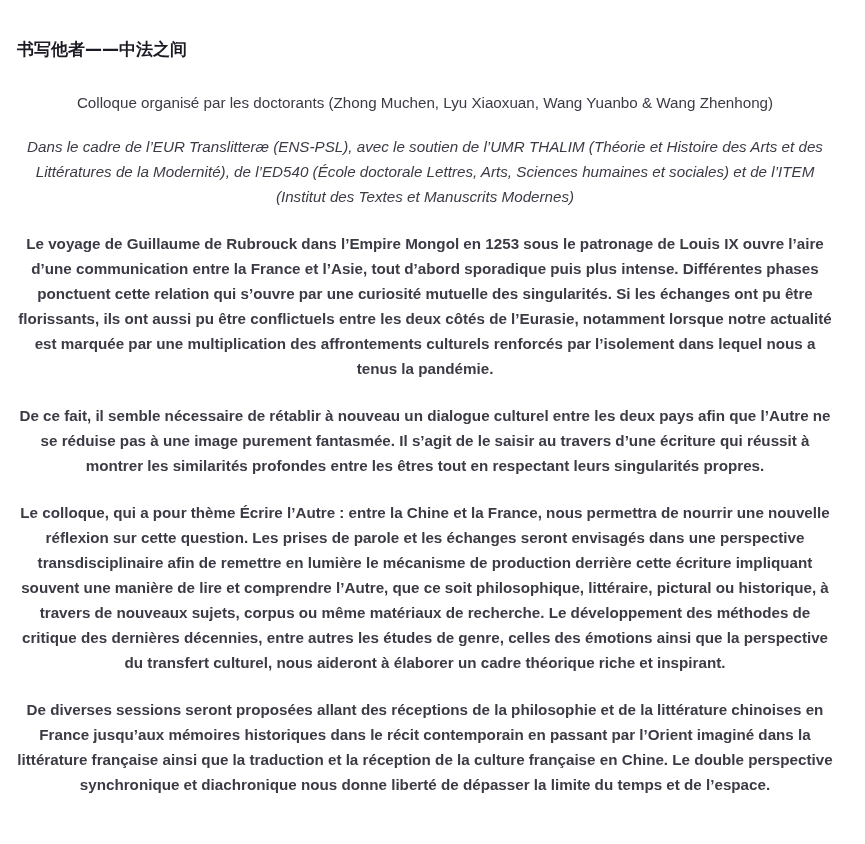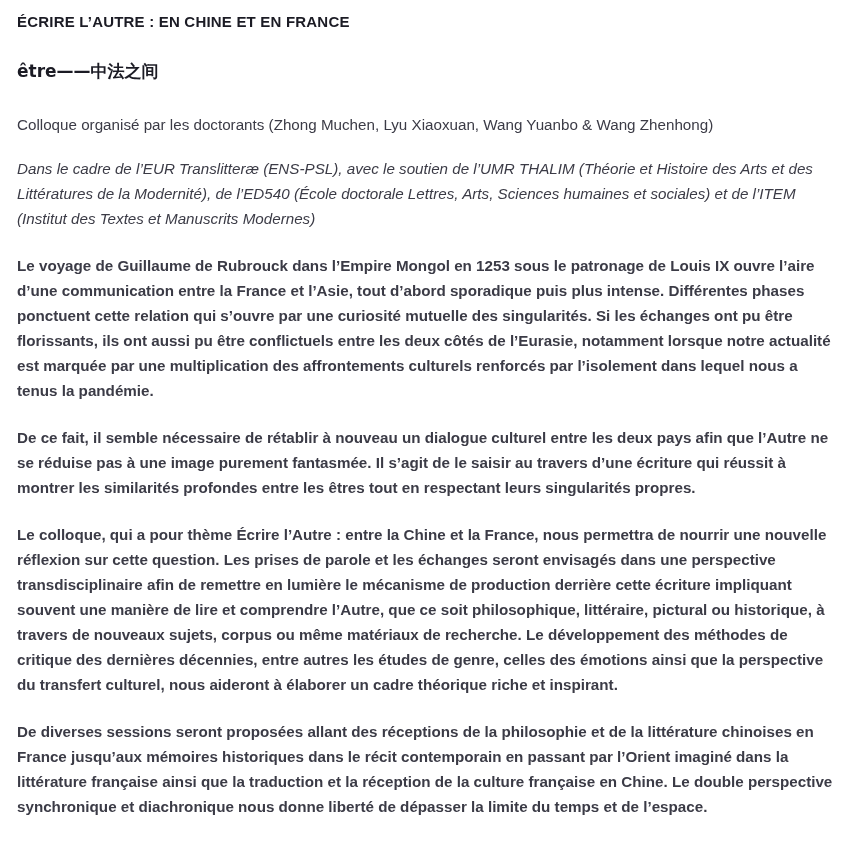--- a/index.html
+++ b/index.html
@@ -39,21 +39,21 @@
     color: #1b1b24;
     font-family: "DejaVu Sans", "Liberation Sans", sans-serif;
   }
   p.block {
     margin: 0;
     padding: 0;
     font-size: 15.2px;
     line-height: 25px;
     color: #3b3b46;
     max-width: 816px;
-    text-align: left;
+    text-align: center;
   }
   p.block + p.block,
   .title-zh + p.block {
     margin-top: 0;
   }
   .sp-organised { margin-top: 30px !important; }
   .sp-dates     { margin-top: 17px !important; }
   .sp-credits   { margin-top: 19px !important; font-style: italic; }
   .sp-body      { margin-top: 22px !important; }
   .credits {
@@ -62,23 +62,22 @@
   .body-par {
     max-width: 818px;
     font-weight: bold;
   }
 </style>
 </head>
 <body>
 
 <div class="page">
 
-  <h1 class="title-fr">ÉCRIRE L’AUTRE : EN CHINE ET EN FRANCE</h1>
 
-  <h2 class="title-zh">être——中法之间</h2>
+  <h2 class="title-zh">书写他者——中法之间</h2>
 
   <p class="block sp-organised">Colloque organisé par les doctorants (Zhong Muchen, Lyu Xiaoxuan, Wang Yuanbo &amp; Wang Zhenhong)</p>
 
 
   <p class="block credits sp-credits">Dans le cadre de l’EUR Translitteræ (ENS-PSL), avec le soutien de l’UMR THALIM (Théorie et Histoire des Arts et des Littératures de la Modernité), de l’ED540 (École doctorale Lettres, Arts, Sciences humaines et sociales) et de l’ITEM (Institut des Textes et Manuscrits Modernes)</p>
 
   <p class="block body-par sp-body">Le voyage de Guillaume de Rubrouck dans l’Empire Mongol en 1253 sous le patronage de Louis IX ouvre l’aire d’une communication entre la France et l’Asie, tout d’abord sporadique puis plus intense. Différentes phases ponctuent cette relation qui s’ouvre par une curiosité mutuelle des singularités. Si les échanges ont pu être florissants, ils ont aussi pu être conflictuels entre les deux côtés de l’Eurasie, notamment lorsque notre actualité est marquée par une multiplication des affrontements culturels renforcés par l’isolement dans lequel nous a tenus la pandémie.</p>
 
   <p class="block body-par sp-body">De ce fait, il semble nécessaire de rétablir à nouveau un dialogue culturel entre les deux pays afin que l’Autre ne se réduise pas à une image purement fantasmée. Il s’agit de le saisir au travers d’une écriture qui réussit à montrer les similarités profondes entre les êtres tout en respectant leurs singularités propres.</p>
 

